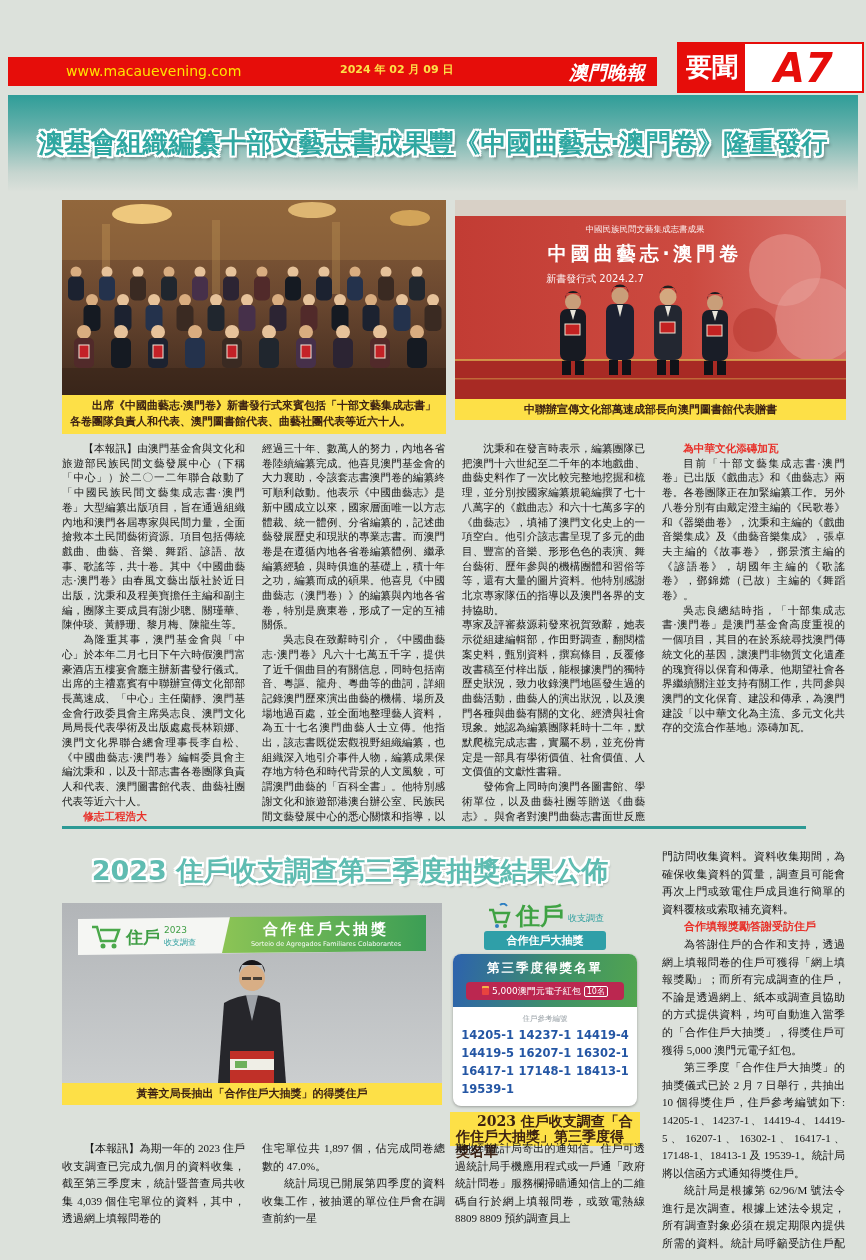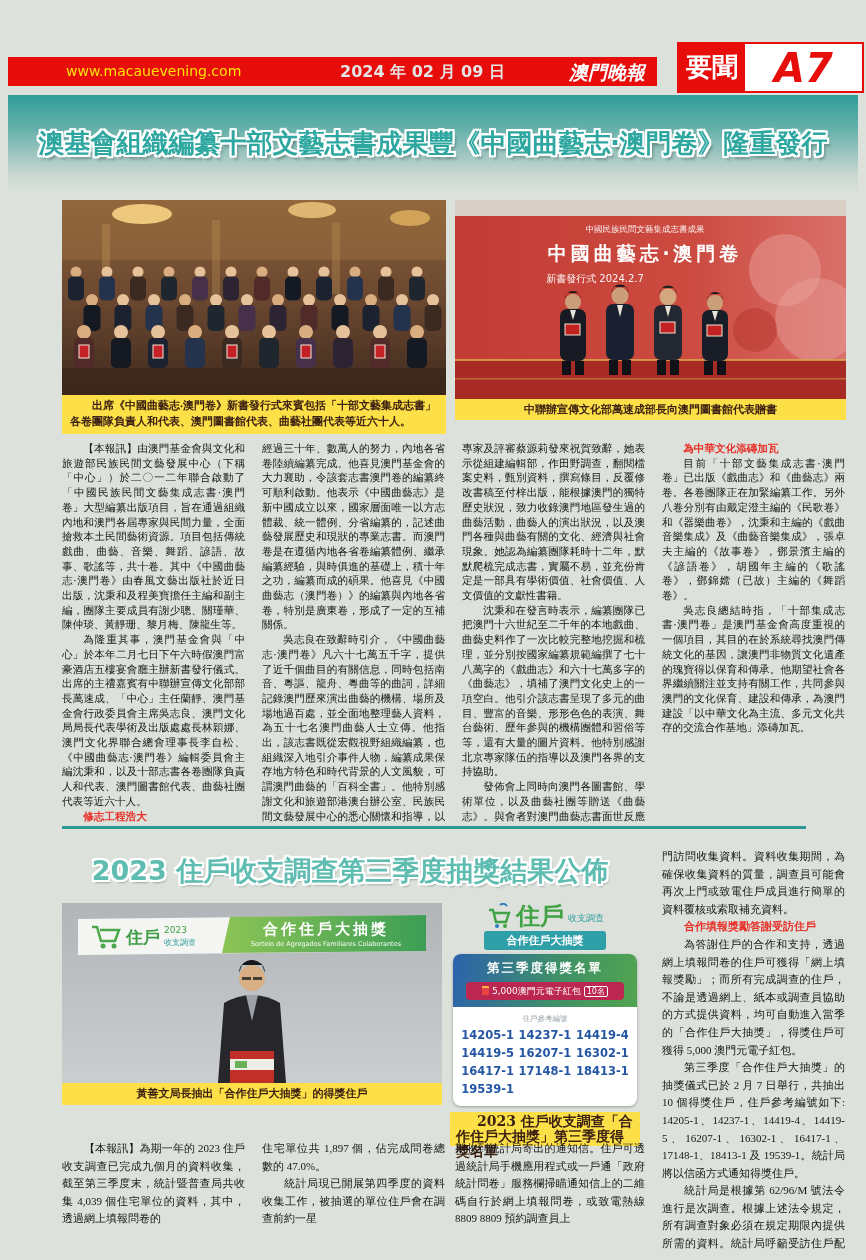--- a/index.html
+++ b/index.html
@@ -2,21 +2,21 @@
 <html><head>
 <meta charset="utf-8">
 <style>
   html,body{margin:0;padding:0;background:#c9cec8;}
   #page{position:relative;width:866px;height:1260px;background:#dce1db;overflow:hidden;
         font-family:"DejaVu Sans","Liberation Sans",sans-serif;}
 
   
   .redbar{position:absolute;left:8px;top:57px;width:649px;height:29px;background:#e60d0a;}
   .redbar .url{position:absolute;left:58px;top:6px;color:#ffe300;font-size:14px;}
-  .redbar .date{position:absolute;left:332px;top:5px;color:#e5e5e5;font-weight:bold;font-size:16px;}
+  .redbar .date{position:absolute;left:332px;top:5px;color:#fde047;font-weight:bold;font-size:11px;}
   .redbar .mast{position:absolute;right:12px;top:3px;color:#fff;font-size:19px;font-weight:bold;
                 font-style:italic;font-family:"DejaVu Serif","Liberation Serif",serif;}
   .badge{position:absolute;left:677px;top:42px;width:183px;height:47px;border:2px solid #e60d0a;
          background:#fff;display:flex;}
   .badge .sec{width:66px;background:#e60d0a;color:#fff;font-size:26px;font-weight:bold;
               display:flex;align-items:center;justify-content:center;}
   .badge .pn{flex:1;color:#e60d0a;font-size:40px;font-weight:bold;font-style:italic;
              display:flex;align-items:center;justify-content:center;}
 
   
@@ -265,22 +265,22 @@
         <p class="para ind">【本報訊】由澳門基金會與文化和旅遊部民族民間文藝發展中心（下稱「中心」）於二〇一二年聯合啟動了「中國民族民間文藝集成志書‧澳門卷」大型編纂出版項目，旨在通過組織內地和澳門各屆專家與民間力量，全面搶救本土民間藝術資源。項目包括傳統戲曲、曲藝、音樂、舞蹈、諺語、故事、歌謠等，共十卷。其中《中國曲藝志‧澳門卷》由春風文藝出版社於近日出版，沈秉和及程美寶擔任主編和副主編，團隊主要成員有謝少聰、關瑾華、陳仲琰、黃靜珊、黎月梅、陳龍生等。</p>
         <p class="para ind">為隆重其事，澳門基金會與「中心」於本年二月七日下午六時假澳門富豪酒店五樓宴會廳主辦新書發行儀式。出席的主禮嘉賓有中聯辦宣傳文化部部長萬速成、「中心」主任蘭靜、澳門基金會行政委員會主席吳志良、澳門文化局局長代表學術及出版處處長林穎娜、澳門文化界聯合總會理事長李自松、《中國曲藝志‧澳門卷》編輯委員會主編沈秉和，以及十部志書各卷團隊負責人和代表、澳門圖書館代表、曲藝社團代表等近六十人。</p>
         <p class="sub">修志工程浩大</p>
         <p class="para ind">蘭靜致辭時指出，中國民族民間文藝集成志書的編纂開始於二十世紀七十年代，</p>
       </div>
     <div class="col">
         <p class="para">經過三十年、數萬人的努力，內地各省卷陸續編纂完成。他喜見澳門基金會的大力襄助，令該套志書澳門卷的編纂終可順利啟動。他表示《中國曲藝志》是新中國成立以來，國家層面唯一以方志體裁、統一體例、分省編纂的，記述曲藝發展歷史和現狀的專業志書。而澳門卷是在遵循內地各省卷編纂體例、繼承編纂經驗，與時俱進的基礎上，積十年之功，編纂而成的碩果。他喜見《中國曲藝志（澳門卷）》的編纂與內地各省卷，特別是廣東卷，形成了一定的互補關係。</p>
         <p class="para ind">吳志良在致辭時引介，《中國曲藝志‧澳門卷》凡六十七萬五千字，提供了近千個曲目的有關信息，同時包括南音、粵謳、龍舟、粵曲等的曲詞，詳細記錄澳門歷來演出曲藝的機構、場所及場地過百處，並全面地整理藝人資料，為五十七名澳門曲藝人士立傳。他指出，該志書既從宏觀視野組織編纂，也組織深入地引介事件人物，編纂成果保存地方特色和時代背景的人文風貌，可謂澳門曲藝的「百科全書」。他特別感謝文化和旅遊部港澳台辦公室、民族民間文藝發展中心的悉心關懷和指導，以及編纂團隊的付出。</p>
       </div>
     <div class="col">
+        <p class="para ind">沈秉和在發言時表示，編纂團隊已把澳門十六世紀至二千年的本地戲曲、曲藝史料作了一次比較完整地挖掘和梳理，並分別按國家編纂規範編撰了七十八萬字的《戲曲志》和六十七萬多字的《曲藝志》，填補了澳門文化史上的一項空白。他引介該志書呈現了多元的曲目、豐富的音樂、形形色色的表演、舞台藝術、歷年參與的機構團體和習俗等等，還有大量的圖片資料。他特別感謝北京專家隊伍的指導以及澳門各界的支持協助。</p>
         <p class="para">專家及評審蔡源莉發來祝賀致辭，她表示從組建編輯部，作田野調查，翻閱檔案史料，甄別資料，撰寫條目，反覆修改書稿至付梓出版，能根據澳門的獨特歷史狀況，致力收錄澳門地區發生過的曲藝活動，曲藝人的演出狀況，以及澳門各種與曲藝有關的文化、經濟與社會現象。她認為編纂團隊耗時十二年，默默爬梳完成志書，實屬不易，並充份肯定是一部具有學術價值、社會價值、人文價值的文獻性書籍。</p>
-        <p class="para ind">沈秉和在發言時表示，編纂團隊已把澳門十六世紀至二千年的本地戲曲、曲藝史料作了一次比較完整地挖掘和梳理，並分別按國家編纂規範編撰了七十八萬字的《戲曲志》和六十七萬多字的《曲藝志》，填補了澳門文化史上的一項空白。他引介該志書呈現了多元的曲目、豐富的音樂、形形色色的表演、舞台藝術、歷年參與的機構團體和習俗等等，還有大量的圖片資料。他特別感謝北京專家隊伍的指導以及澳門各界的支持協助。</p>
         <p class="para ind">發佈會上同時向澳門各圖書館、學術單位，以及曲藝社團等贈送《曲藝志》。與會者對澳門曲藝志書面世反應熱烈，認為內容豐富，反映了澳門多元文化的歷史淵源，成果豐碩。活動期間曲藝界人士</p>
       </div>
     <div class="col">
         <p class="sub">為中華文化添磚加瓦</p>
         <p class="para ind">目前「十部文藝集成志書‧澳門卷」已出版《戲曲志》和《曲藝志》兩卷。各卷團隊正在加緊編纂工作。另外八卷分別有由戴定澄主編的《民歌卷》和《器樂曲卷》，沈秉和主編的《戲曲音樂集成》及《曲藝音樂集成》，張卓夫主編的《故事卷》，鄧景濱主編的《諺語卷》，胡國年主編的《歌謠卷》，鄧錦嫦（已故）主編的《舞蹈卷》。</p>
         <p class="para ind">吳志良總結時指，「十部集成志書‧澳門卷」是澳門基金會高度重視的一個項目，其目的在於系統尋找澳門傳統文化的基因，讓澳門非物質文化遺產的瑰寶得以保育和傳承。他期望社會各界繼續關注並支持有關工作，共同參與澳門的文化保育、建設和傳承，為澳門建設「以中華文化為主流、多元文化共存的交流合作基地」添磚加瓦。</p>
       </div>
   </div>
 
   <div class="divider"></div>

